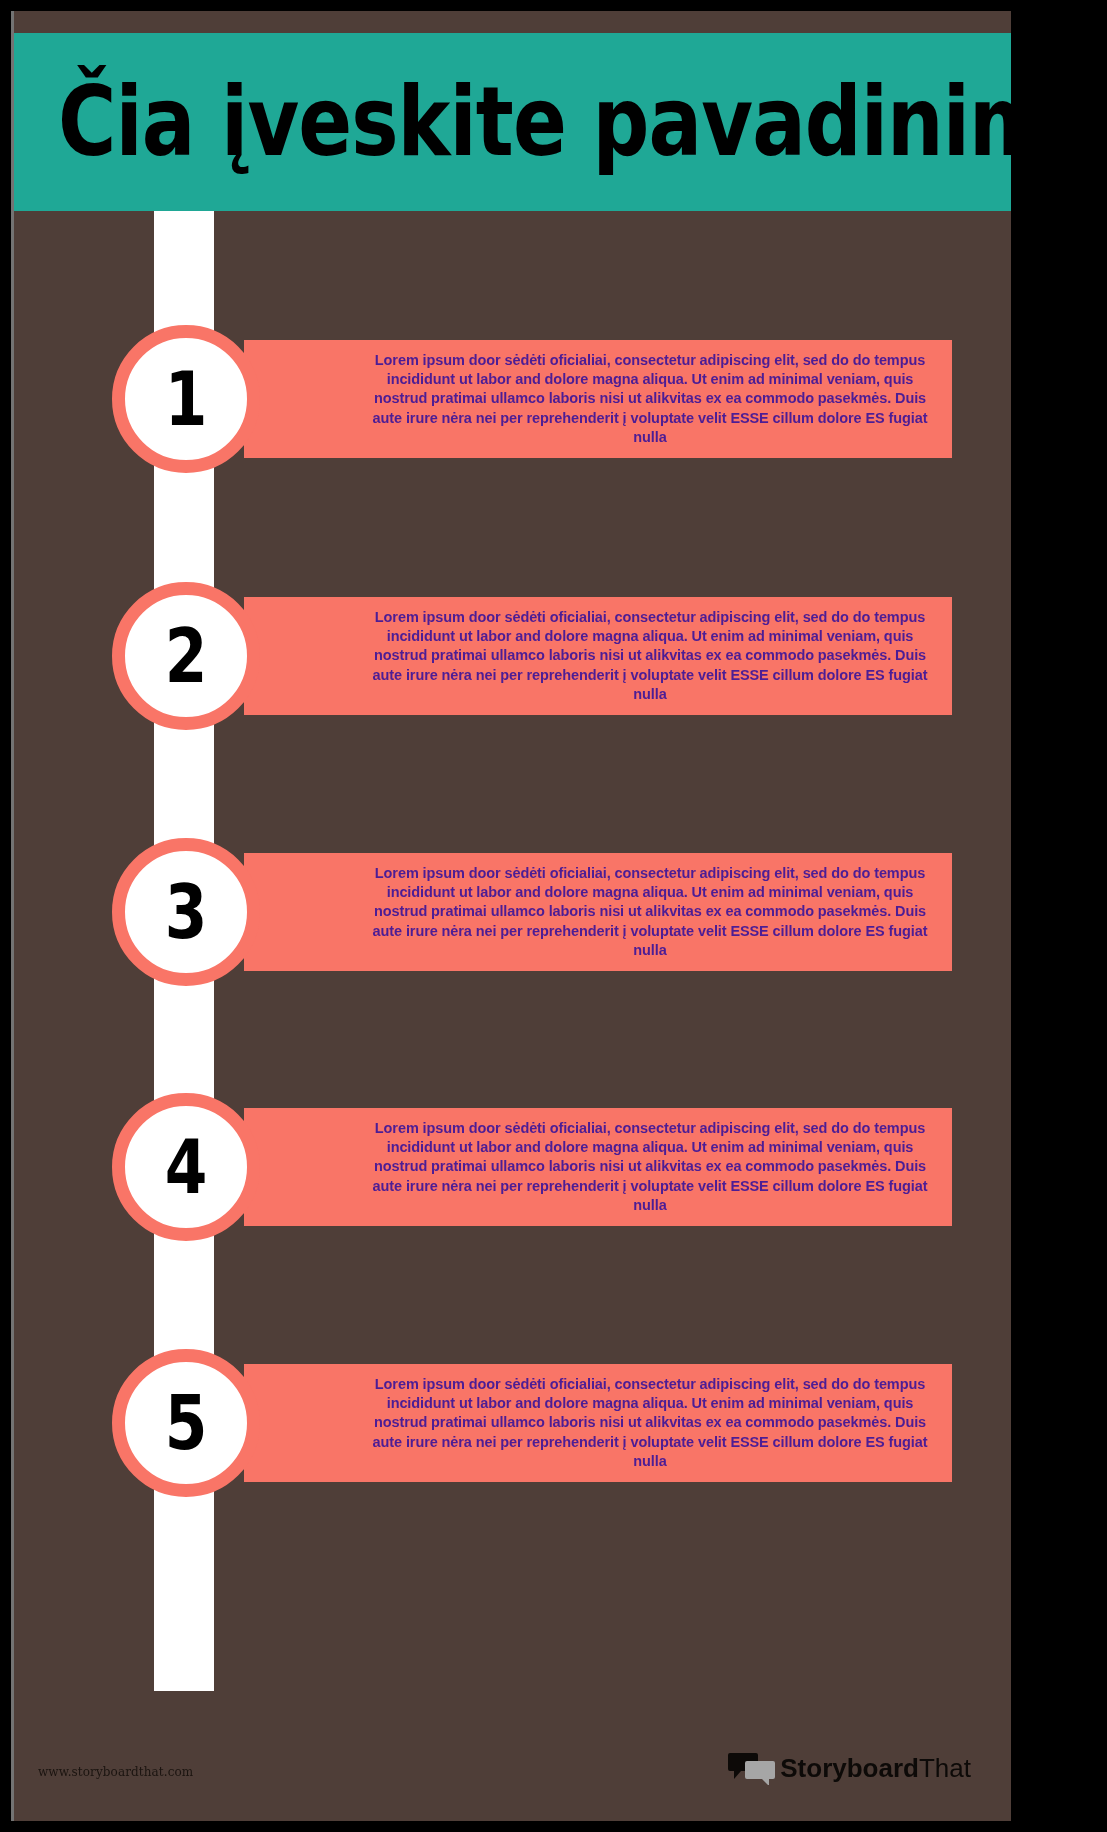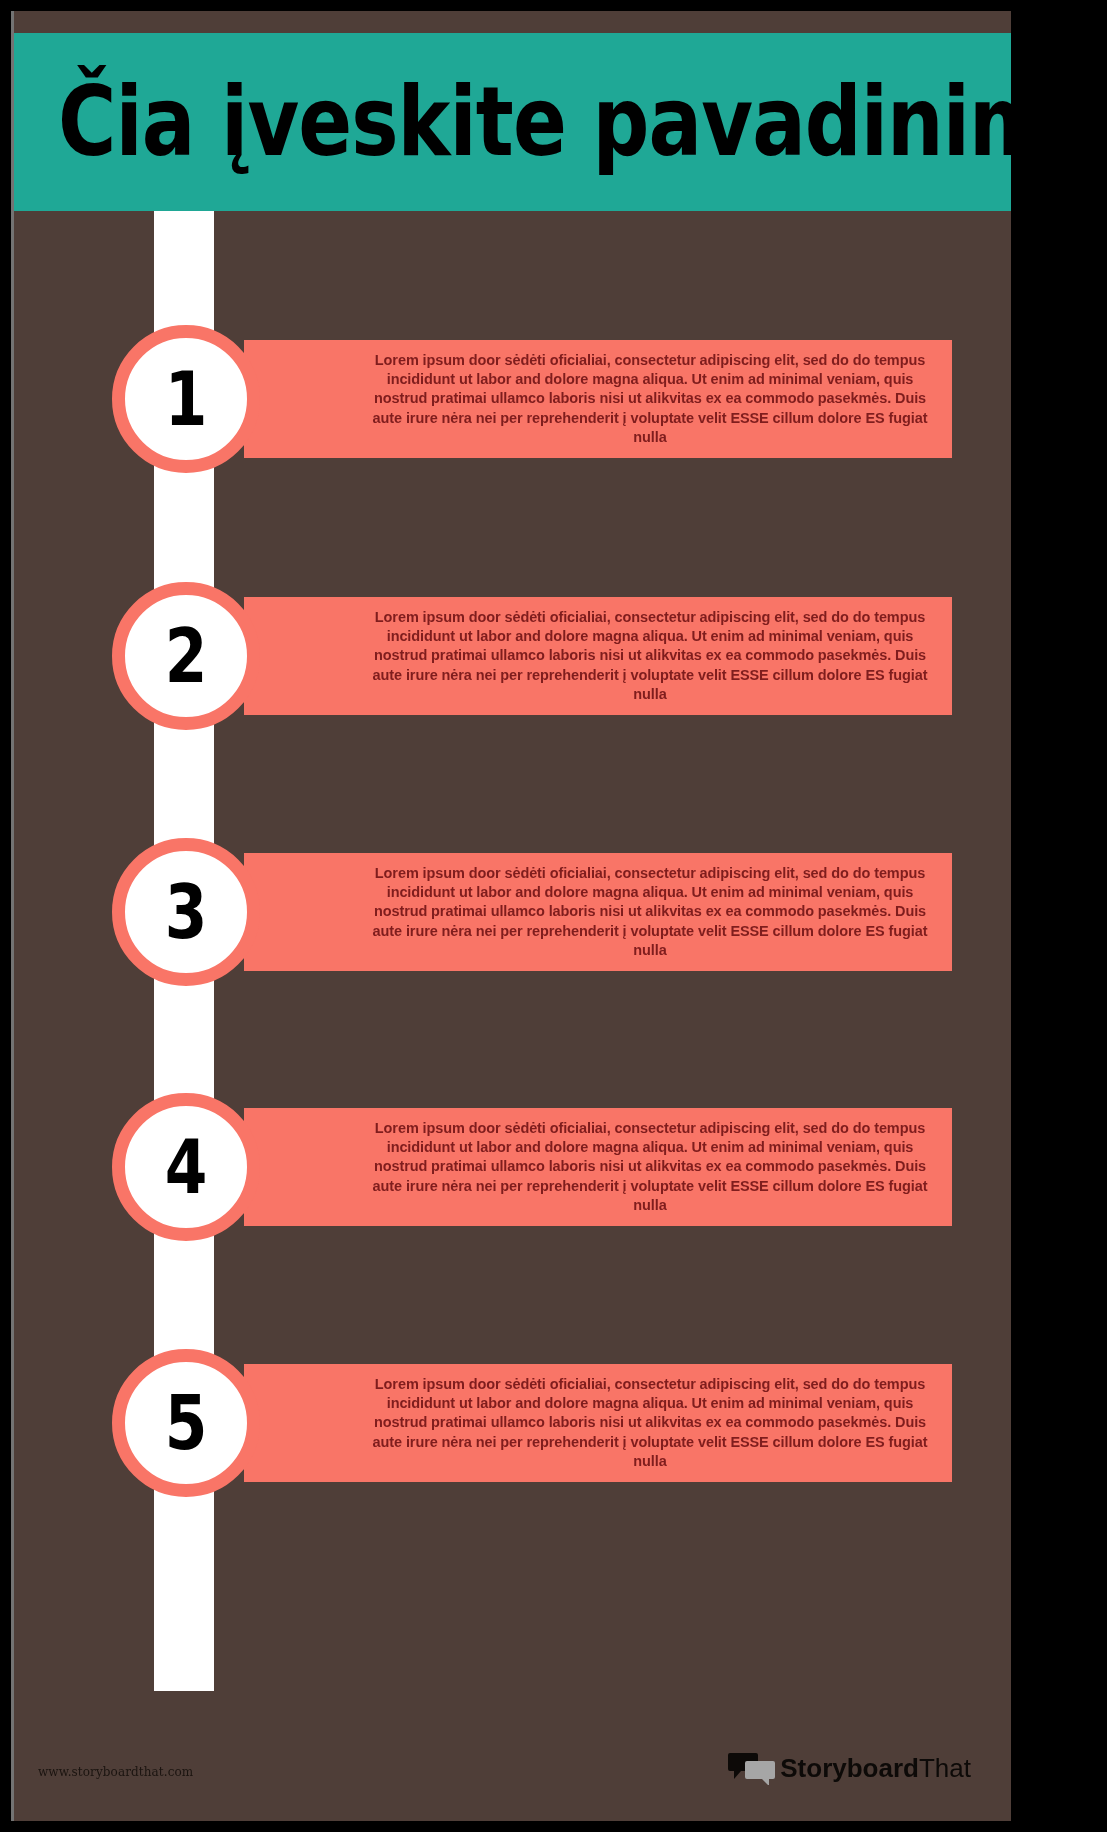--- a/index.html
+++ b/index.html
@@ -52,21 +52,21 @@
   .step-panel{
     position:absolute;
     left:132px;top:15px;
     width:708px;height:118px;
     background:#F97567;
     display:flex;align-items:center;justify-content:center;
     box-sizing:border-box;
     padding:0 22px 0 126px;
   }
   .step-text{
-    color:#7f1d1d;
+    color:#4c1d95;
     font-size:14.5px;
     line-height:1.32;
     font-weight:700;
     text-align:center;
     font-family:"Liberation Sans","DejaVu Sans",sans-serif;
     letter-spacing:-0.1px;
   }
   .step-circle{
     position:absolute;
     left:0;top:0;

